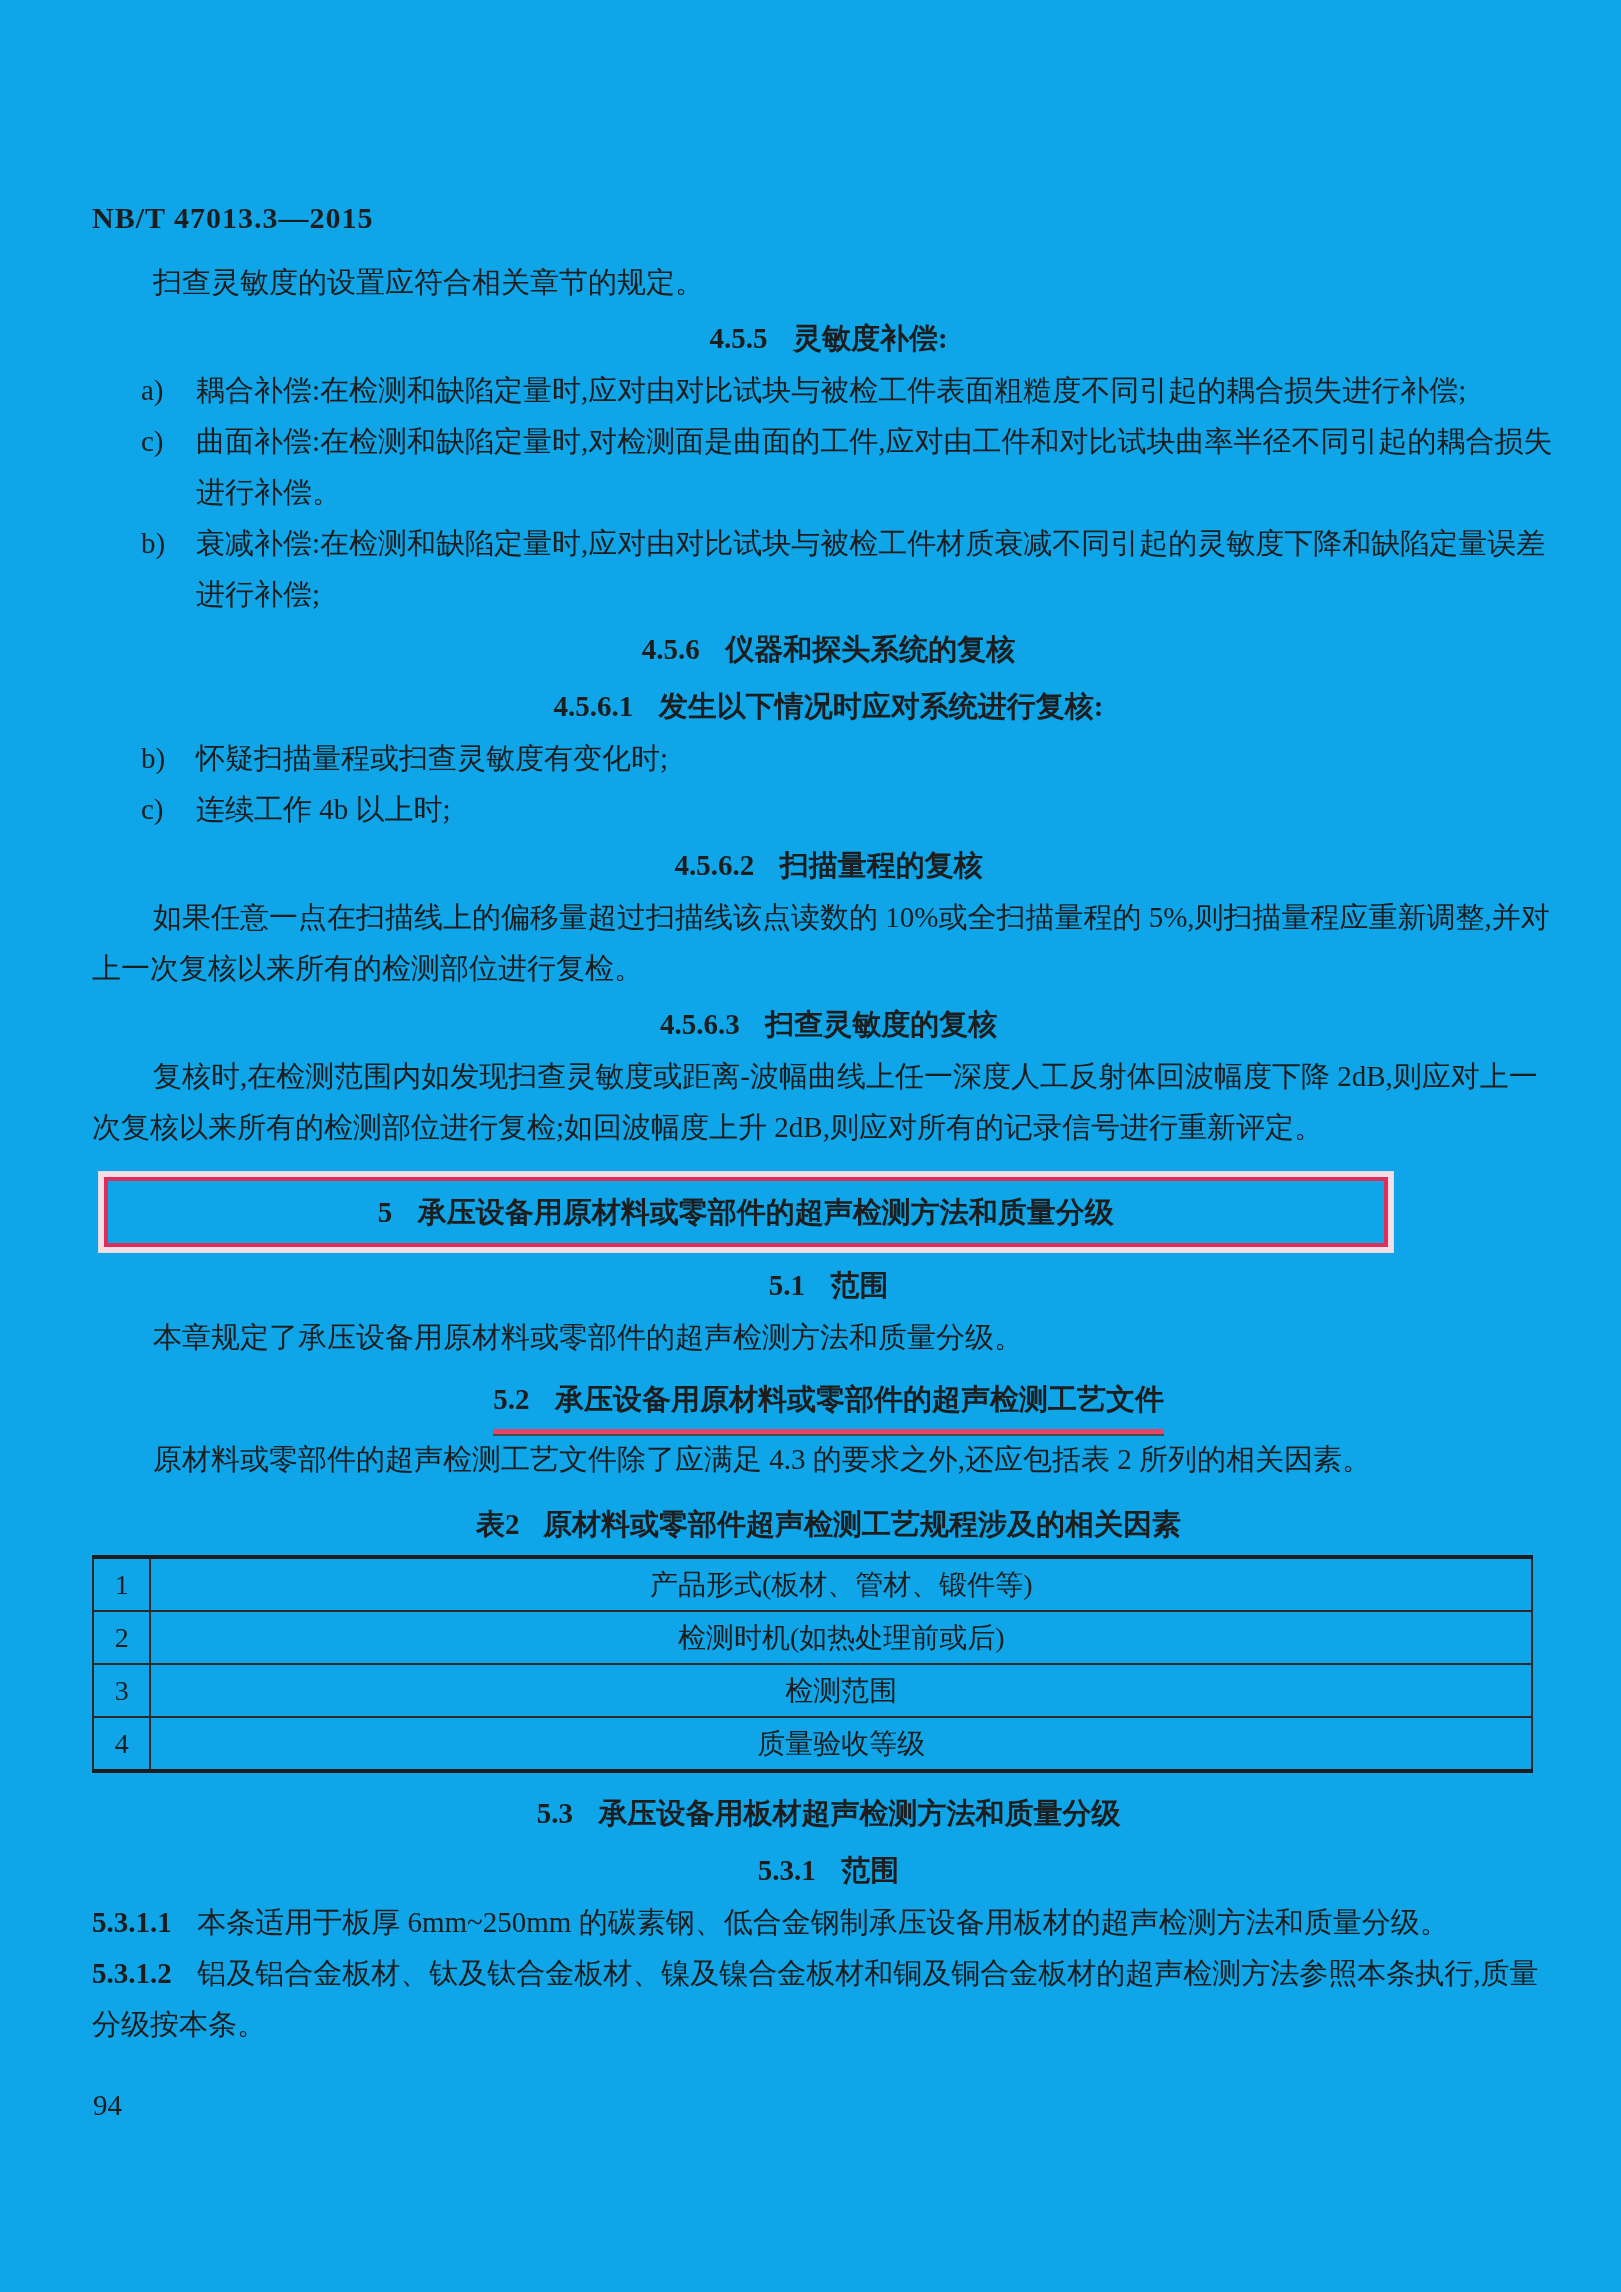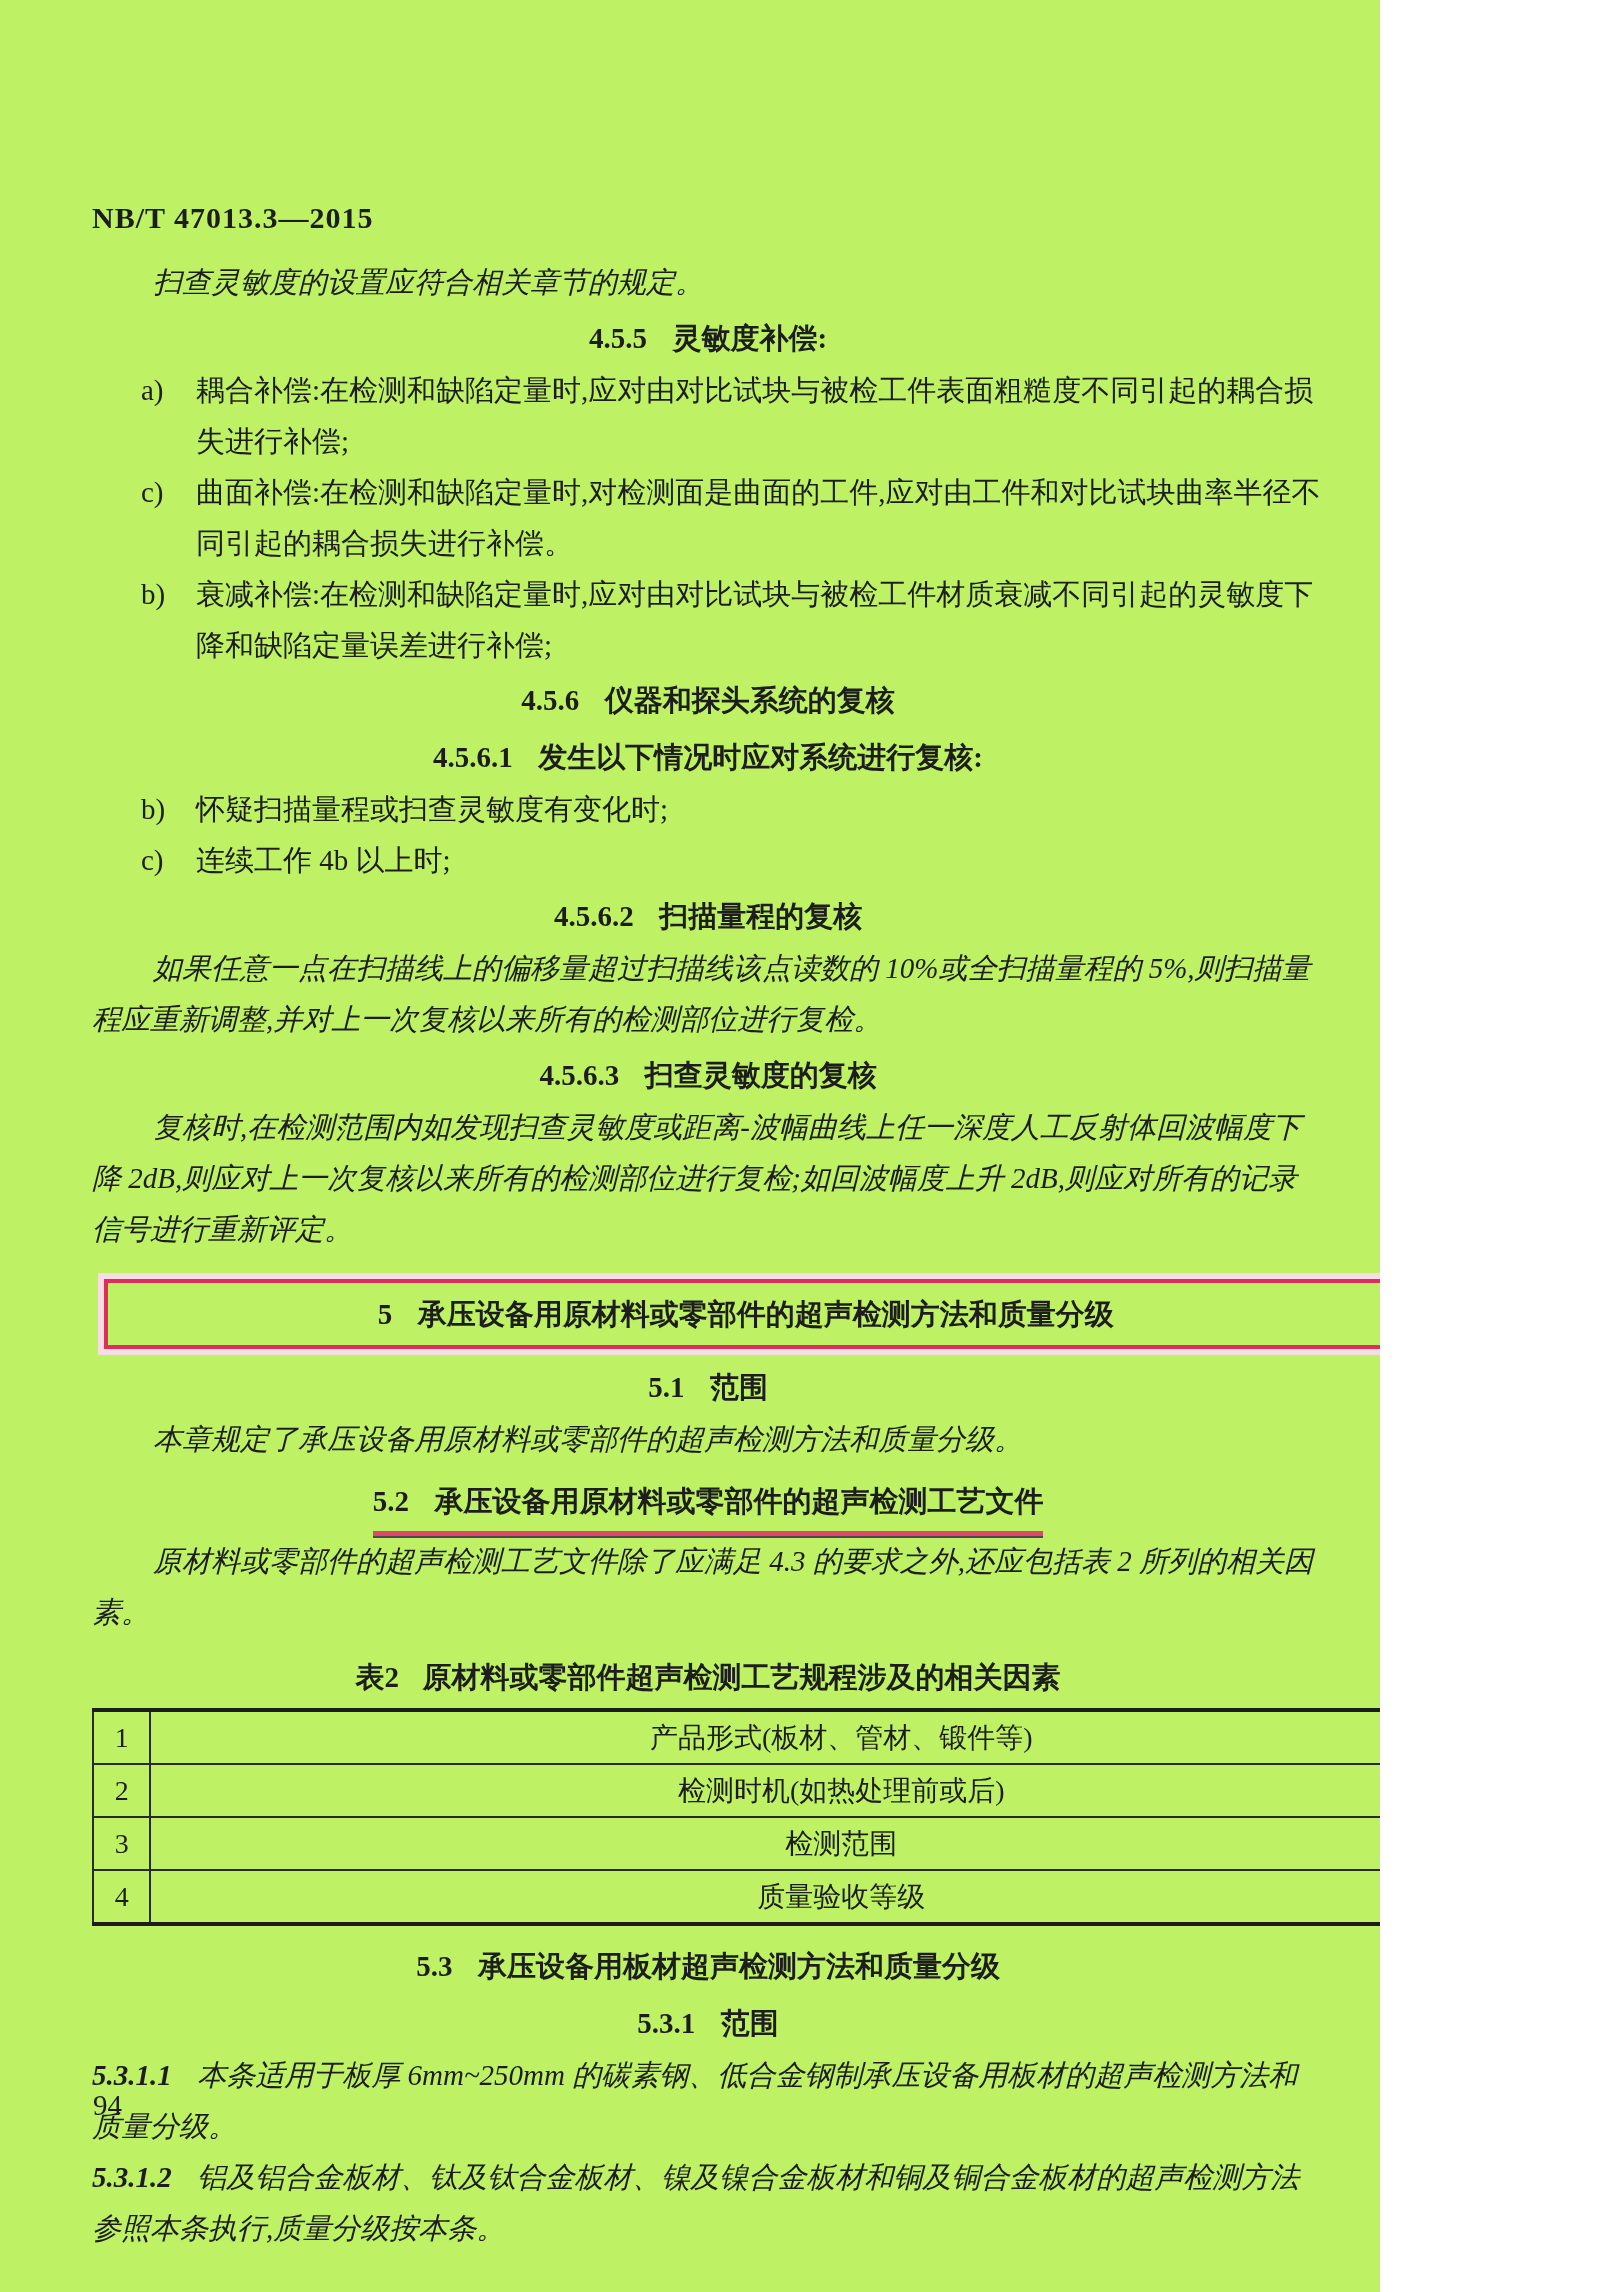--- a/index.html
+++ b/index.html
@@ -2,38 +2,38 @@
 <html><head>
 <meta charset="utf-8">
 <style>
   html, body {
     margin: 0;
     padding: 0;
     background: #ffffff;
   }
   .page {
     position: relative;
-    width: 1380px;
+    width: 1621px;
     height: 2293px;
-    background: #bef264;
+    background: #0ea5e9;
     box-sizing: border-box;
     padding: 192px 56px 0 92px;
     font-family: "Liberation Serif", "DejaVu Serif", serif;
     color: #1d1d1d;
     font-size: 29px;
     line-height: 51px;
     overflow: hidden;
   }
   .doc-header {
     font-weight: 700;
     font-size: 30px;
     letter-spacing: 1px;
     margin-bottom: 13.7px;
   }
-  p { margin: 0; font-style: italic; }
+  p { margin: 0; }
   .indent { text-indent: 61px; }
   h3, h4 { font-size: 29px; margin: 3.9px 0 0 0; line-height: 53px; font-weight: 700; text-align: center; }
   .hnum { margin-right: 25.5px; }
   .li {
     margin-left: 49px;
     padding-left: 55px;
     text-indent: -55px;
   }
   .li .marker {
     display: inline-block;

